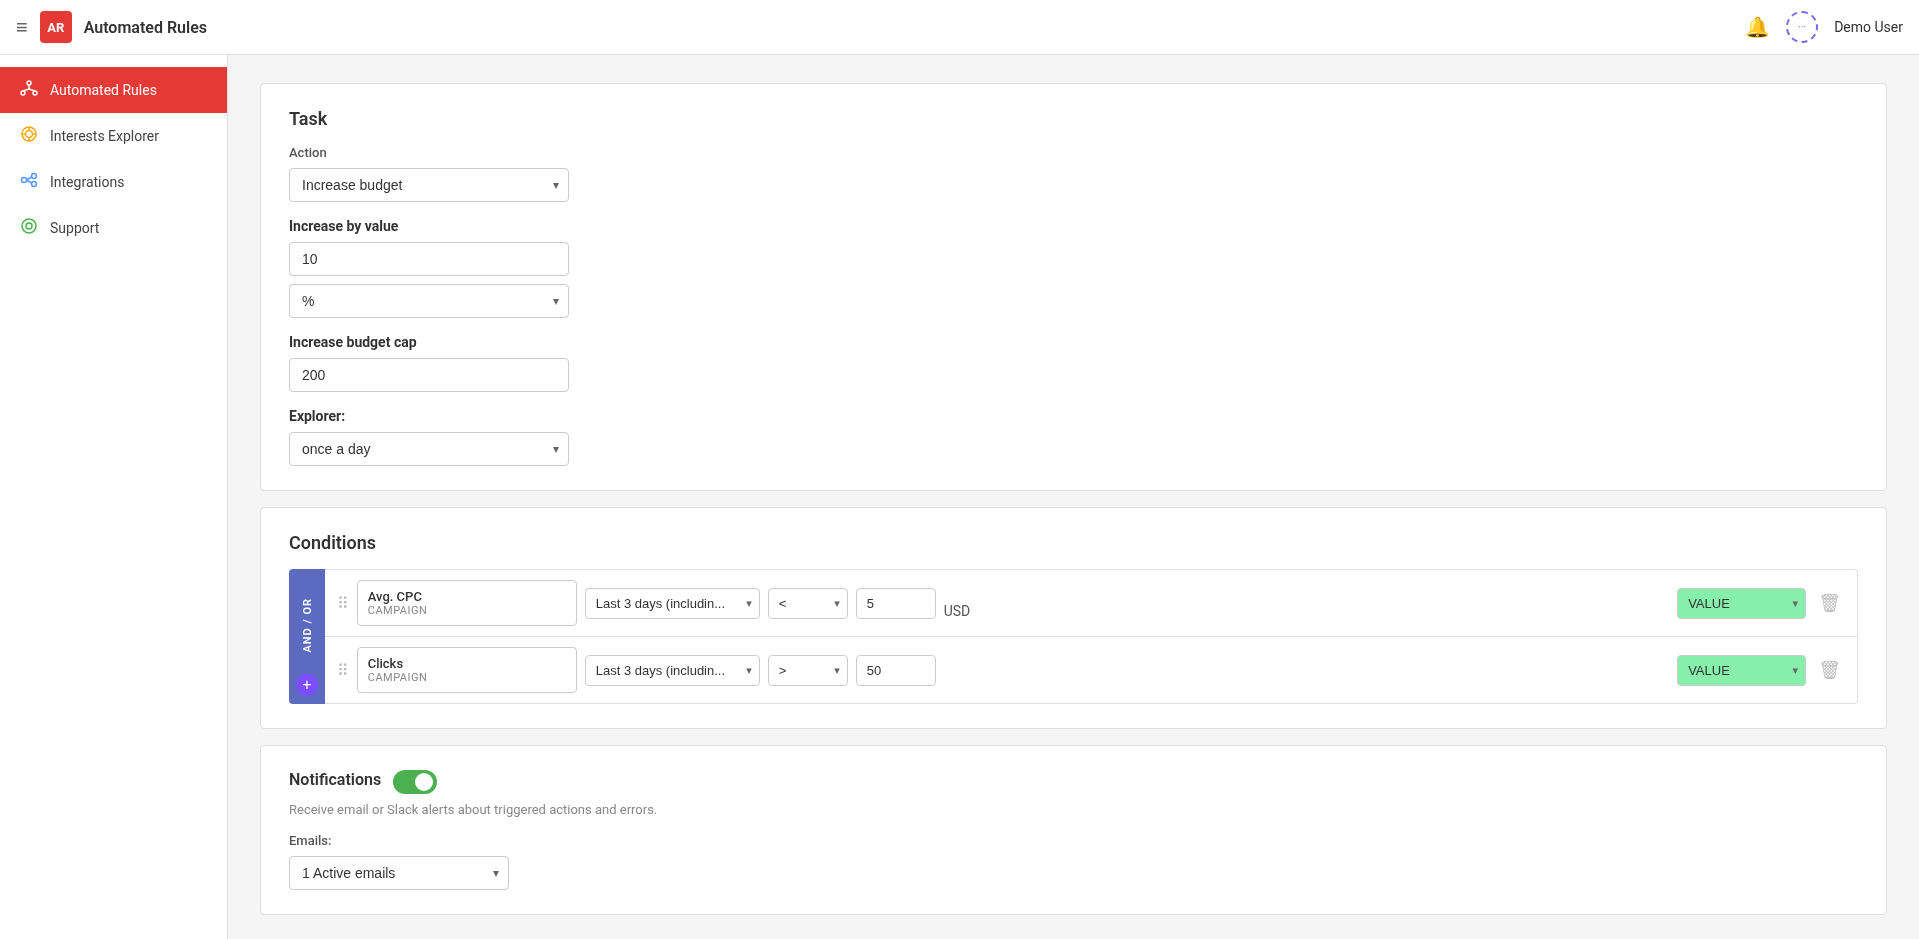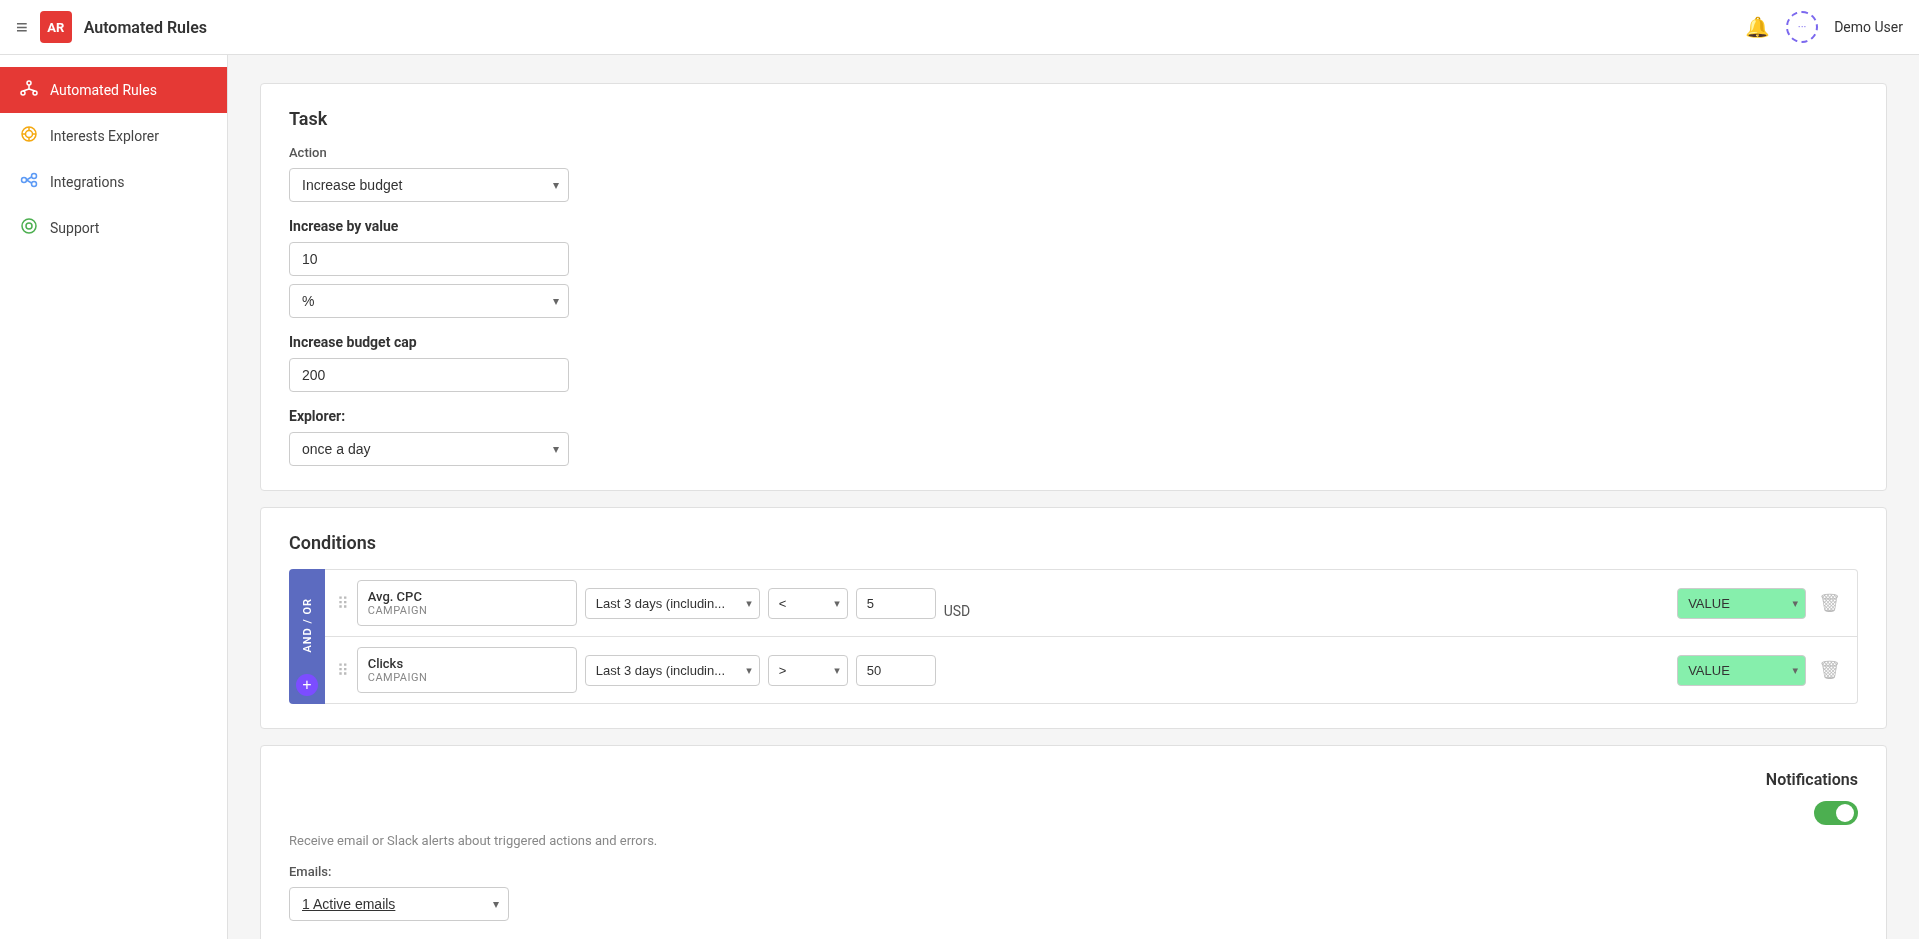--- a/index.html
+++ b/index.html
@@ -211,21 +211,21 @@
       border: none;
       cursor: pointer;
       color: #bbb;
       font-size: 18px;
       padding: 4px;
       flex-shrink: 0;
     }
     .spacer { flex: 1; }
 
     
-    .notif-header { display: flex; align-items: flex-end; gap: 12px; margin-bottom: 8px; flex-direction: column; }
+    .notif-header { display: flex; align-items: flex-start; gap: 12px; margin-bottom: 8px; }
     .notif-title { font-size: 16px; font-weight: 600; color: #333; }
     .toggle-switch {
       position: relative;
       width: 44px; height: 24px;
       cursor: pointer;
     }
     .toggle-track {
       position: absolute;
       inset: 0;
       border-radius: 12px;
@@ -247,21 +247,20 @@
       appearance: none;
       -webkit-appearance: none;
       background: #fff;
       border: 1px solid #ccc;
       border-radius: 4px;
       padding: 8px 36px 8px 12px;
       font-size: 14px;
       color: #333;
       cursor: pointer;
       width: 220px;
-      text-decoration: underline;
     }
     .emails-select-arrow {
       position: absolute;
       right: 10px; top: 50%;
       transform: translateY(-50%);
       font-size: 12px; color: #666;
       pointer-events: none;
     }
 
     

